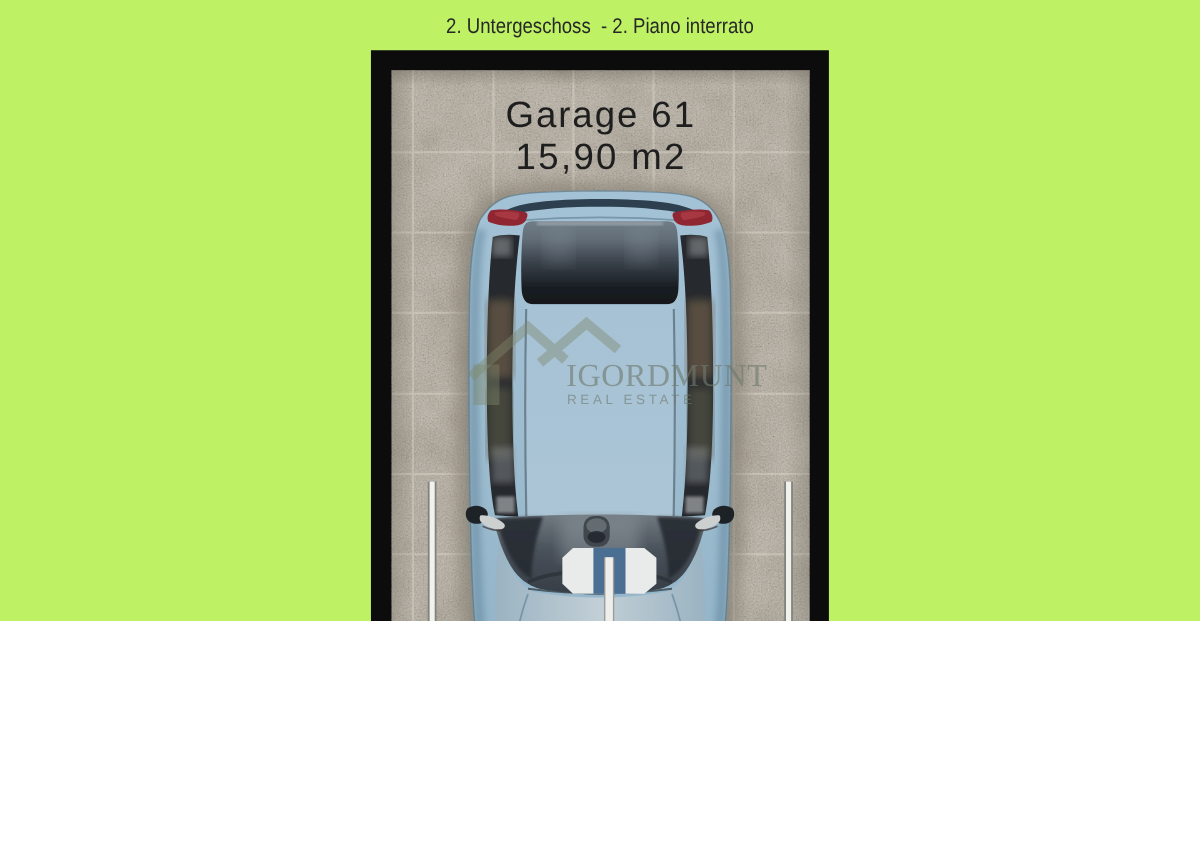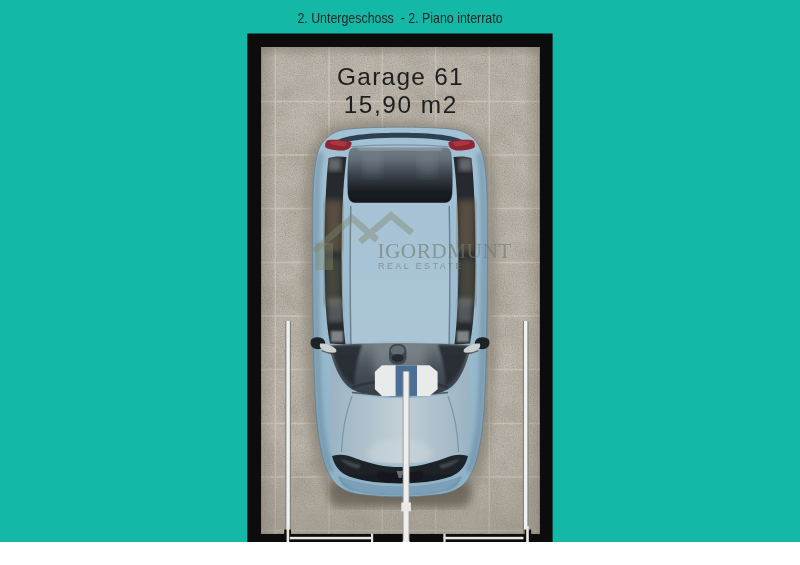--- a/index.html
+++ b/index.html
@@ -1,16 +1,16 @@
 <!DOCTYPE html>
 <html><head>
 <meta charset="utf-8">
 <style>
   html,body{margin:0;padding:0;background:#ffffff;}
-  #page{position:relative;width:800px;height:542px;background:#14b8a6;overflow:hidden;
+  #page{position:relative;width:800px;height:414px;background:#bef264;overflow:hidden;
         font-family:"Liberation Sans", sans-serif;}
   svg{position:absolute;left:0;top:0;}
 </style>
 </head>
 <body>
 <div id="page">
 
 <div style="position:absolute;left:0;top:9.5px;width:800px;text-align:center;font-size:14.2px;color:#272727;transform:scaleX(0.873);transform-origin:400px 0;">2. Untergeschoss&nbsp; - 2. Piano interrato</div>
 
 <svg width="800" height="565" viewBox="0 0 800 565">

